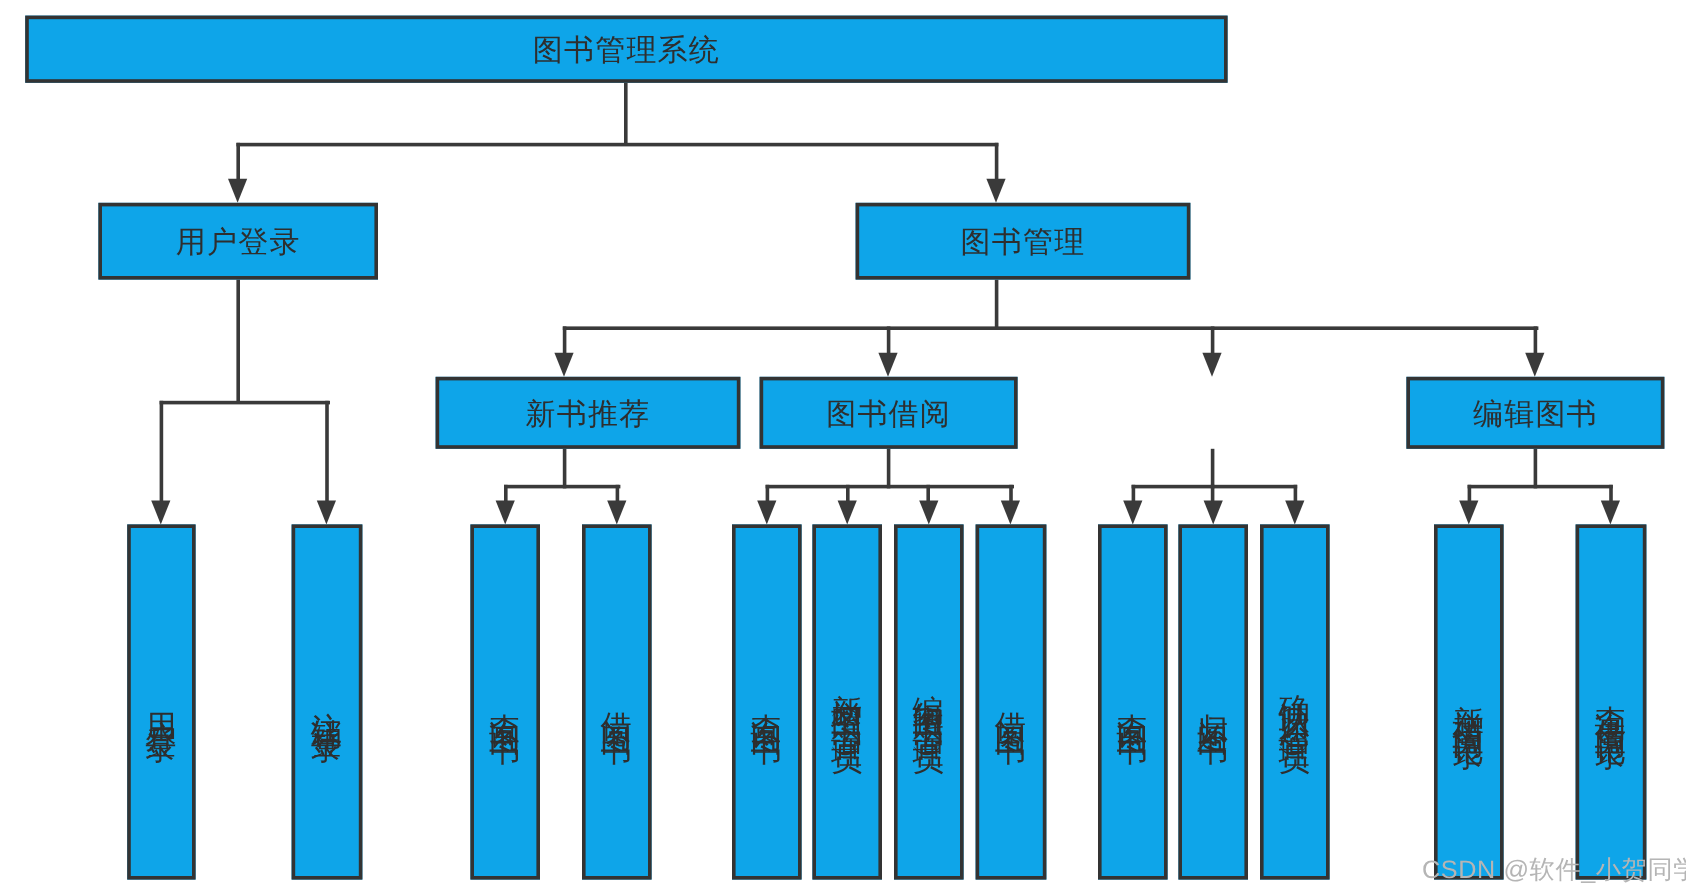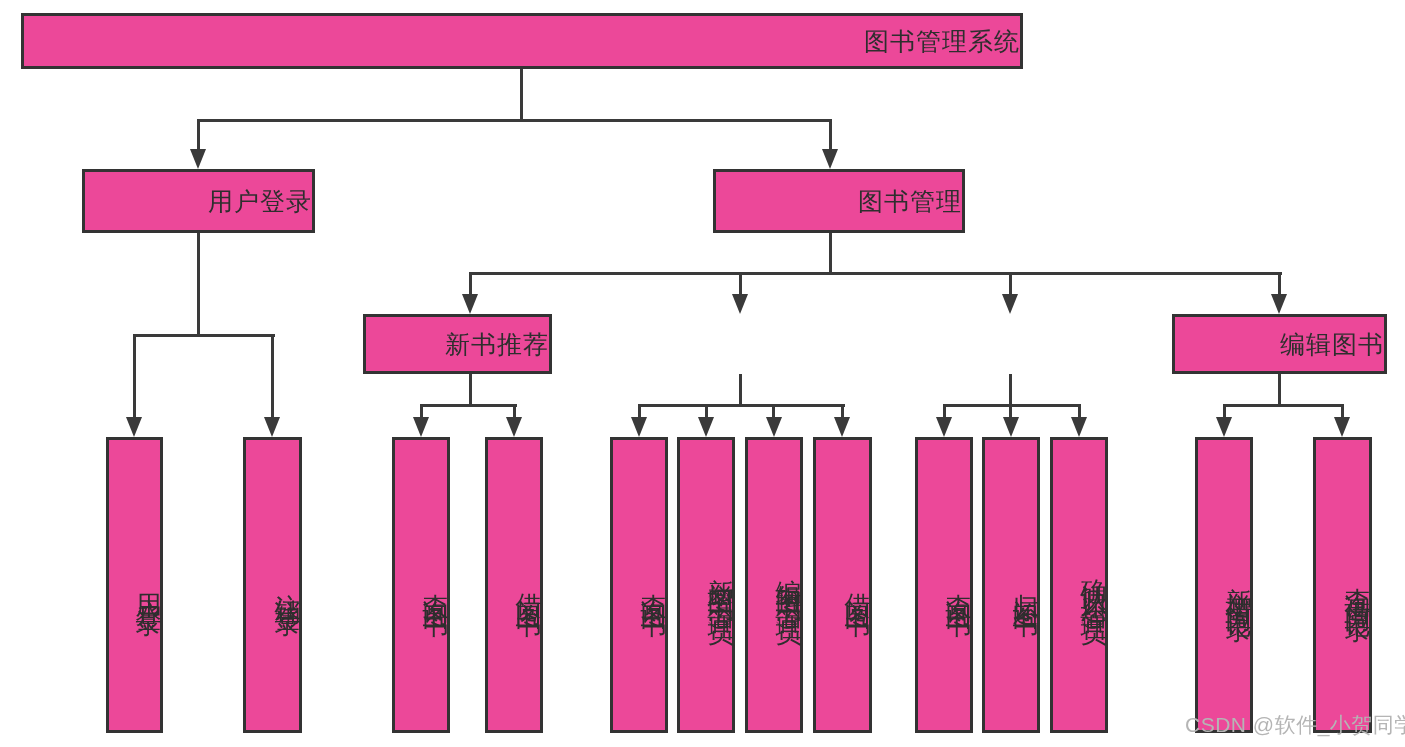--- a/index.html
+++ b/index.html
@@ -6,26 +6,25 @@
   .canvas{
     position:relative;
     width:1405px;height:747px;
     background:#ffffff;
     font-family:"Liberation Sans","DejaVu Sans",sans-serif;
     overflow:hidden;
   }
   .node{
     position:absolute;
     box-sizing:border-box;
-    background:#ec4899;
+    background:#0ea5e9;
     border:3px solid var(--border,#333333);
-    display:flex;align-items:center;justify-content:flex-end;
+    display:flex;align-items:center;justify-content:center;
     color:var(--text,#2e2e2e);
     z-index:2;
-    font-family:Liberation Mono, monospace;
   }
   .hnode{font-size:25px;letter-spacing:1px;}
   .vnode span{
     writing-mode:vertical-rl;
     line-height:1;
     letter-spacing:6px;
     font-size:26px;
     white-space:nowrap;
   }
   .vline{position:absolute;width:3px;background:var(--line,#3a3a3a);z-index:1;}
@@ -54,21 +53,21 @@
   <div class="vline" style="left:520px;top:69px;height:51px"></div>
   <div class="hline" style="left:197px;top:119px;width:635px"></div>
   <div class="vline" style="left:197px;top:119px;height:33px"></div>
   <div class="arr" style="left:190px;top:149px"></div>
   <div class="vline" style="left:829px;top:119px;height:33px"></div>
   <div class="arr" style="left:822px;top:149px"></div>
 
   <div class="node hnode" style="left:82px;top:169px;width:233px;height:64px">
     <span>用户登录</span>
   </div>
-  <div class="node hnode" style="left:713px;top:169px;width:252px;height:64px">
+  <div class="node hnode" style="left:713px;top:169px;width:279px;height:64px">
     <span>图书管理</span>
   </div>
 
   <div class="vline" style="left:197px;top:233px;height:102px"></div>
   <div class="hline" style="left:133px;top:334px;width:142px"></div>
   <div class="vline" style="left:133px;top:334px;height:85px"></div>
   <div class="arr" style="left:126px;top:417px"></div>
   <div class="vline" style="left:271px;top:334px;height:85px"></div>
   <div class="arr" style="left:264px;top:417px"></div>
 
@@ -76,22 +75,25 @@
   <div class="hline" style="left:469px;top:272px;width:813px"></div>
   <div class="vline" style="left:469px;top:272px;height:24px"></div>
   <div class="arr" style="left:462px;top:294px"></div>
   <div class="vline" style="left:739px;top:272px;height:24px"></div>
   <div class="arr" style="left:732px;top:294px"></div>
   <div class="vline" style="left:1009px;top:272px;height:24px"></div>
   <div class="arr" style="left:1002px;top:294px"></div>
   <div class="vline" style="left:1278px;top:272px;height:24px"></div>
   <div class="arr" style="left:1271px;top:294px"></div>
 
-  <div class="node hnode" style="left:363px;top:314px;width:189px;height:60px">
+  <div class="node hnode" style="left:363px;top:314px;width:254px;height:60px">
     <span>新书推荐</span>
+  </div>
+  <div class="node hnode" style="left:633px;top:314px;width:215px;height:60px">
+    <span>图书借阅</span>
   </div>
   <div class="node hnode" style="left:1172px;top:314px;width:215px;height:60px">
     <span>编辑图书</span>
   </div>
 
   <div class="vline" style="left:469px;top:374px;height:33px"></div>
   <div class="hline" style="left:420px;top:404px;width:97px"></div>
   <div class="vline" style="left:420px;top:404px;height:15px"></div>
   <div class="arr" style="left:413px;top:417px"></div>
   <div class="vline" style="left:513px;top:404px;height:15px"></div>

